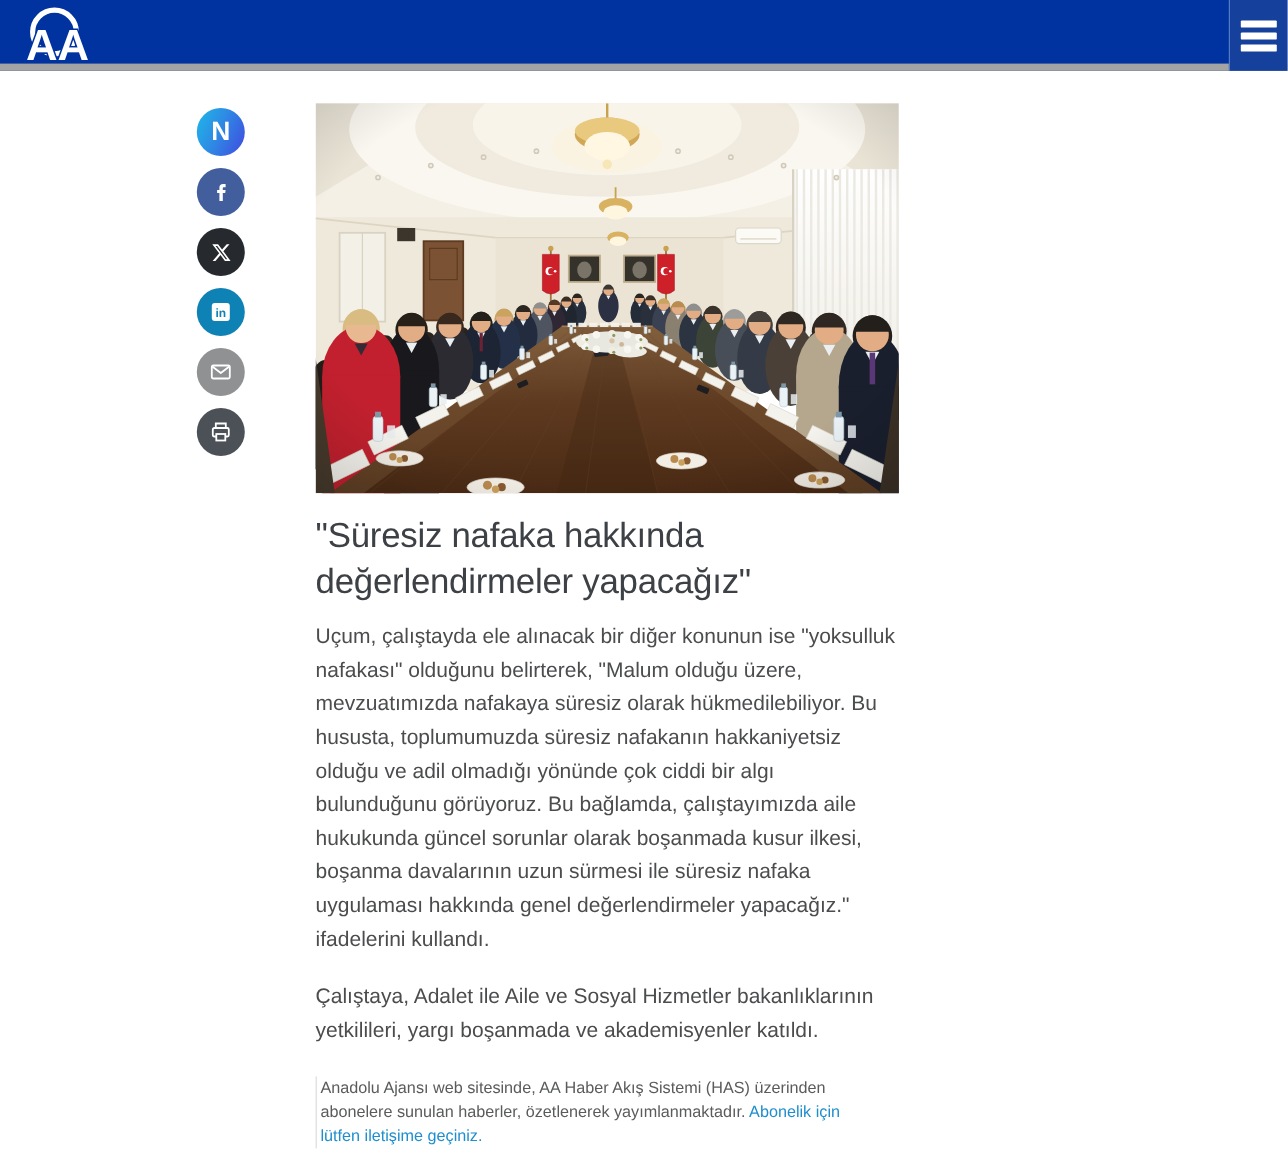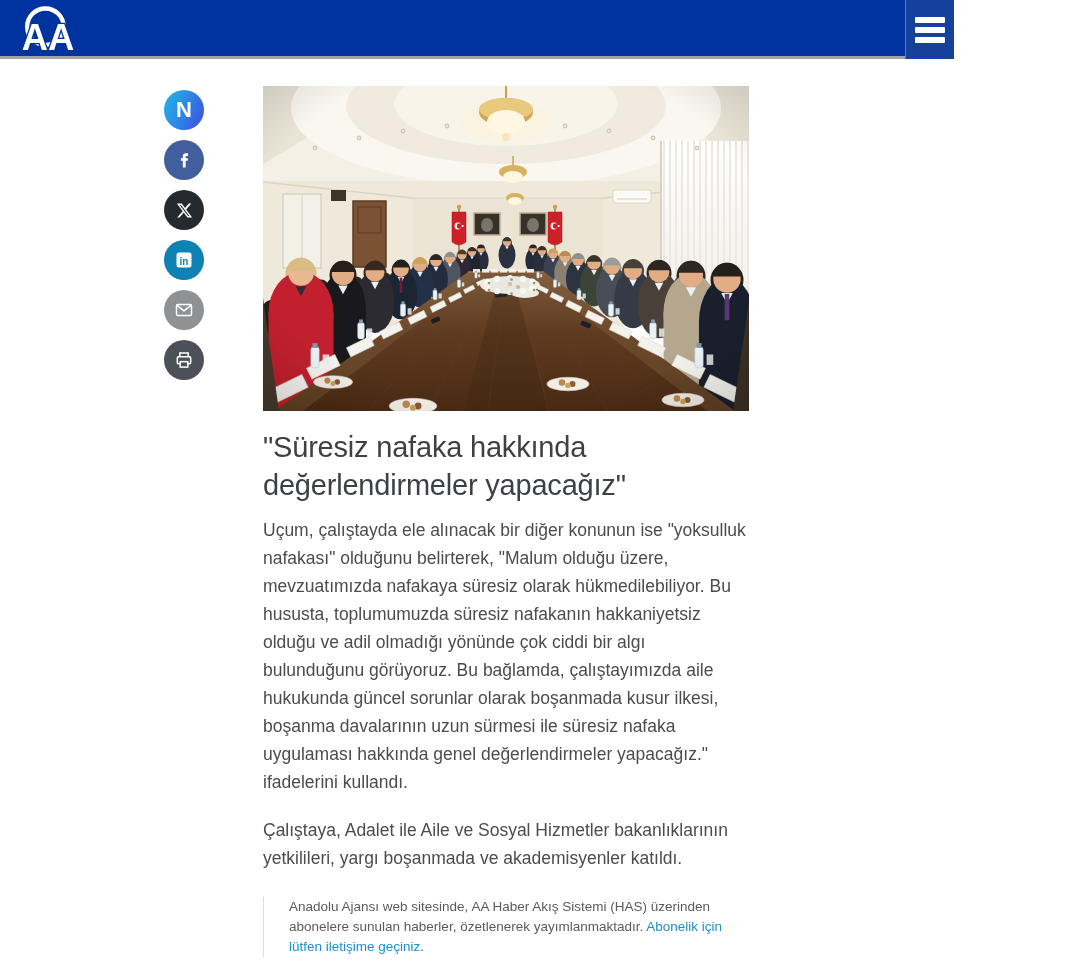--- a/index.html
+++ b/index.html
@@ -5,23 +5,23 @@
   * { box-sizing: border-box; }
   html,body { margin:0; padding:0; }
   body {
     width:1073px; height:960px; position:relative; overflow:hidden;
     background:#ffffff;
     font-family:"Liberation Sans", sans-serif;
   }
 
   
   .topbar {
-    position:absolute; top:0; left:0; width:954px; height:59px;
+    position:absolute; top:0; left:0; width:1073px; height:59px;
     background:var(--header-blue,#0033a0);
-    border-bottom:3px solid #a3a3a3;
+    border-bottom:6px solid #a3a3a3;
   }
   .logo { position:absolute; left:22px; top:5px; width:52px; height:52px; cursor:pointer; }
   .menu-btn {
     position:absolute; right:0; top:0; width:49px; height:59px;
     background:var(--menu-blue,#15419d);
     border:none; border-left:1px solid rgba(160,190,255,.45);
     display:flex; flex-direction:column; justify-content:center; align-items:center;
     gap:4px; cursor:pointer; padding:0;
   }
   .menu-btn .bar { width:30px; height:6px; background:#fff; border-radius:1px; }
@@ -47,21 +47,21 @@
 
   
   .article { position:absolute; left:263px; top:86px; width:486px; }
   .photo { margin:0; width:486px; height:325px; display:block; }
   h1.title {
     margin:17px 0 12px; font-size:29px; line-height:38px;
     font-weight:400; color:#3d4145; letter-spacing:-0.2px;
   }
   .article p { margin:0 0 20px; font-size:17.5px; line-height:28px; color:#4b4c4e; }
   .note {
-    margin-top:25px; border-left:1px solid #dcdcdc; padding-left:25px;
+    margin-top:25px; border-left:1px solid #dcdcdc; padding-left:3px;
     font-size:13.5px; line-height:20px; color:#5a5b5c; width:470px;
   }
   .note a { color:var(--link-blue,#1e8ece); text-decoration:none; cursor:pointer; }
 </style>
 </head>
 <body>
 
 <header class="topbar">
   <div class="logo">
     <svg width="52" height="52" viewBox="0 0 60 60">

